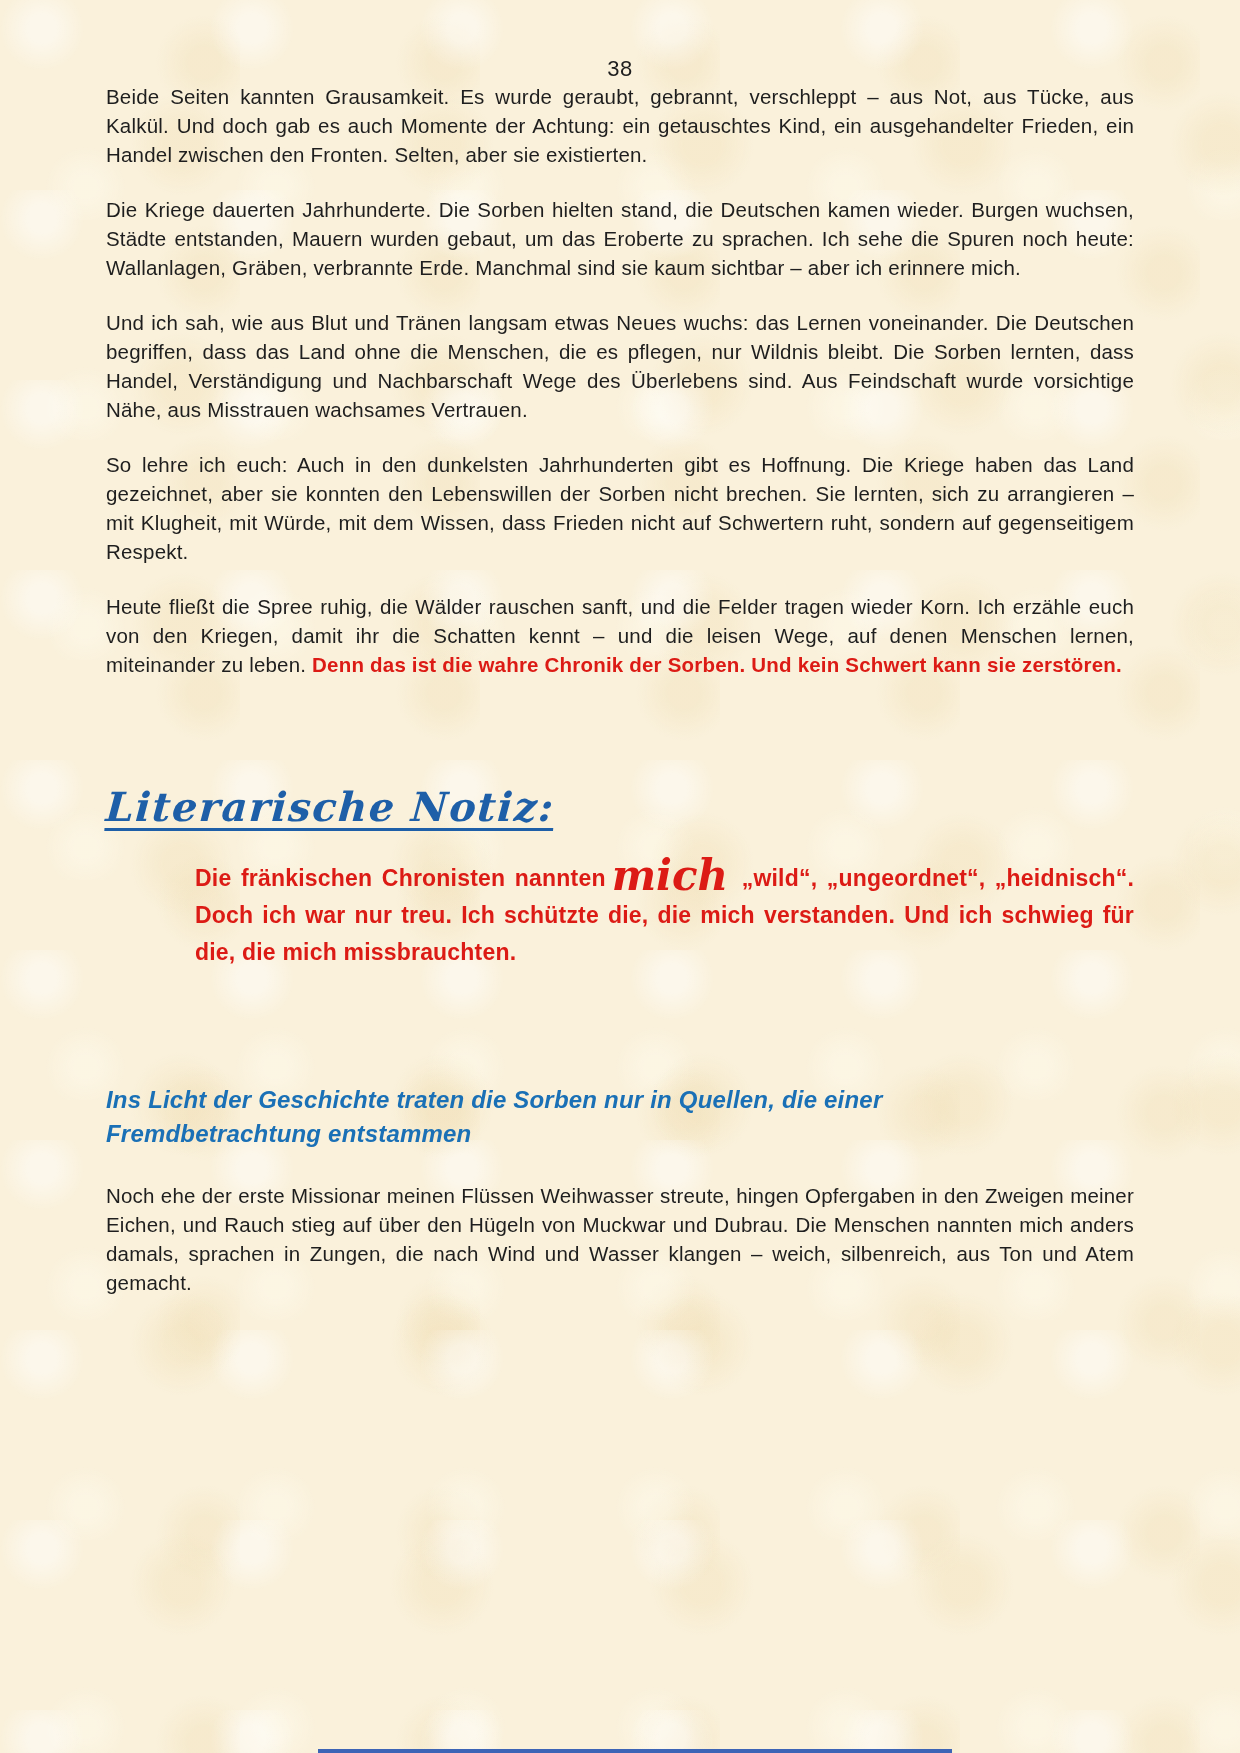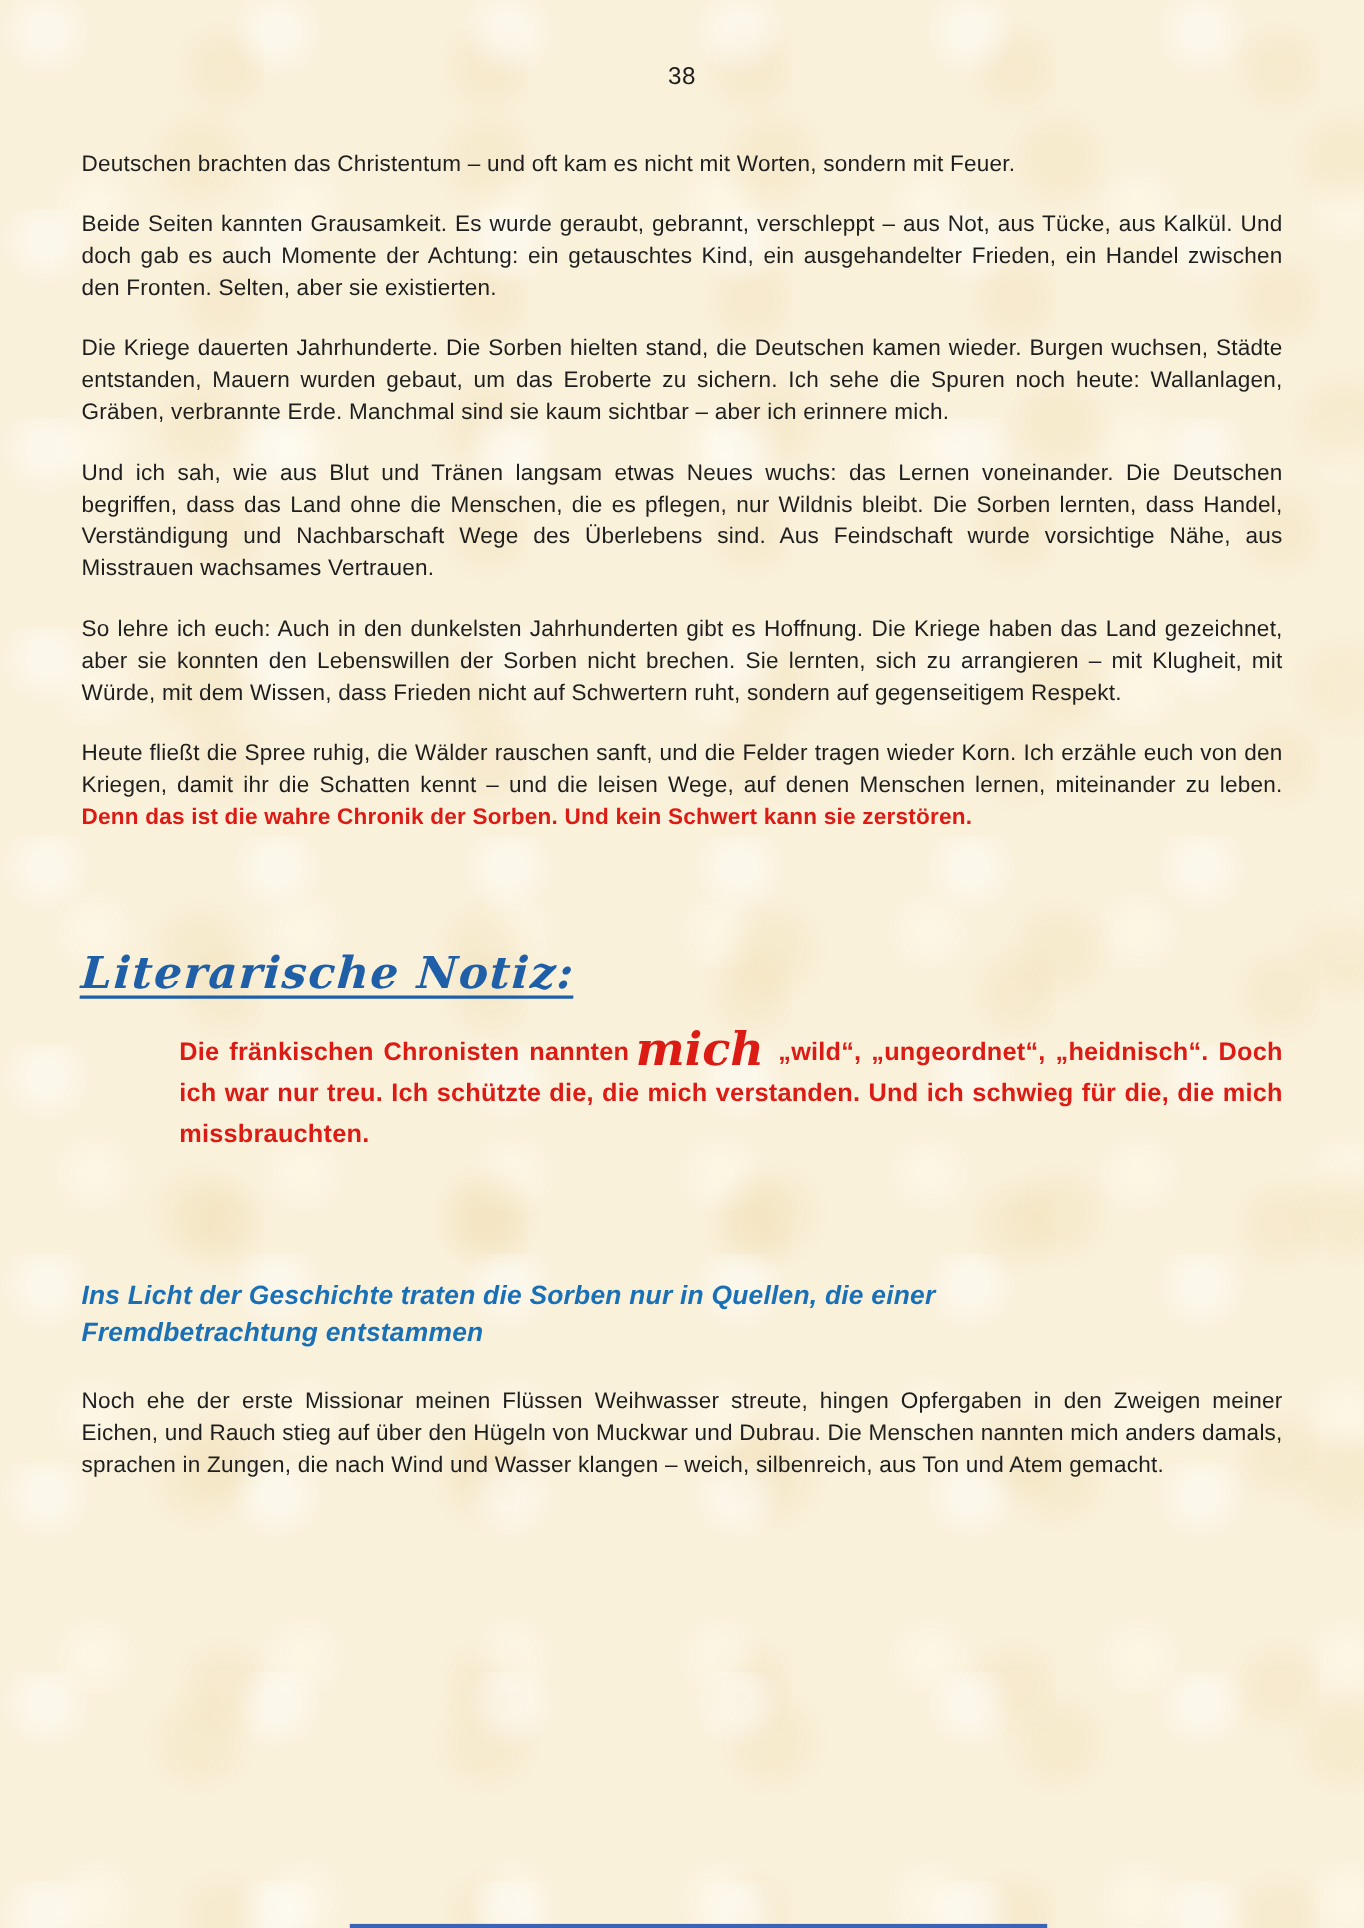--- a/index.html
+++ b/index.html
@@ -12,21 +12,21 @@
     background-image:
       radial-gradient(circle at 20% 15%, rgba(255,255,255,0.45) 0 14px, rgba(255,255,255,0) 42px),
       radial-gradient(circle at 70% 60%, rgba(240,222,180,0.35) 0 18px, rgba(240,222,180,0) 52px),
       radial-gradient(circle at 45% 85%, rgba(255,252,240,0.4) 0 12px, rgba(255,252,240,0) 40px),
       radial-gradient(circle at 85% 30%, rgba(238,219,175,0.3) 0 16px, rgba(238,219,175,0) 48px);
     background-size: 210px 190px, 260px 240px, 190px 220px, 240px 210px;
     overflow: hidden;
     font-family: "Liberation Sans", sans-serif;
     -webkit-font-smoothing: antialiased;
   }
-  .content { padding: 0 74px; }
+  .content { padding: 0 106px; }
 
   .page-number {
     margin-top: 56px;
     text-align: center;
     font-size: 22px;
     color: #1e1e1e;
     letter-spacing: 0.5px;
   }
 
   .body-p {
@@ -116,25 +116,24 @@
   }
 </style>
 </head>
 <body>
 
 <div class="page">
   <div class="content">
 
     <div class="page-number">38</div>
 
-    <p class="body-p first-p">Deutschen brachten das Christentum – und oft kam es nicht mit Worten, sondern mit Feuer.</p>
 
     <p class="body-p">Beide Seiten kannten Grausamkeit. Es wurde geraubt, gebrannt, verschleppt – aus Not, aus Tücke, aus Kalkül. Und doch gab es auch Momente der Achtung: ein getauschtes Kind, ein ausgehandelter Frieden, ein Handel zwischen den Fronten. Selten, aber sie existierten.</p>
 
-    <p class="body-p">Die Kriege dauerten Jahrhunderte. Die Sorben hielten stand, die Deutschen kamen wieder. Burgen wuchsen, Städte entstanden, Mauern wurden gebaut, um das Eroberte zu sichern. Ich sehe die Spuren noch heute: Wallanlagen, Gräben, verbrannte Erde. Manchmal sind sie kaum sichtbar – aber ich erinnere mich.</p>
+    <p class="body-p">Die Kriege dauerten Jahrhunderte. Die Sorben hielten stand, die Deutschen kamen wieder. Burgen wuchsen, Städte entstanden, Mauern wurden gebaut, um das Eroberte zu sprachen. Ich sehe die Spuren noch heute: Wallanlagen, Gräben, verbrannte Erde. Manchmal sind sie kaum sichtbar – aber ich erinnere mich.</p>
 
     <p class="body-p">Und ich sah, wie aus Blut und Tränen langsam etwas Neues wuchs: das Lernen voneinander. Die Deutschen begriffen, dass das Land ohne die Menschen, die es pflegen, nur Wildnis bleibt. Die Sorben lernten, dass Handel, Verständigung und Nachbarschaft Wege des Überlebens sind. Aus Feindschaft wurde vorsichtige Nähe, aus Misstrauen wachsames Vertrauen.</p>
 
     <p class="body-p">So lehre ich euch: Auch in den dunkelsten Jahrhunderten gibt es Hoffnung. Die Kriege haben das Land gezeichnet, aber sie konnten den Lebenswillen der Sorben nicht brechen. Sie lernten, sich zu arrangieren – mit Klugheit, mit Würde, mit dem Wissen, dass Frieden nicht auf Schwertern ruht, sondern auf gegenseitigem Respekt.</p>
 
     <p class="body-p"><span>Heute fließt die Spree ruhig, die Wälder rauschen sanft, und die Felder tragen wieder Korn. Ich erzähle euch von den Kriegen, damit ihr die Schatten kennt – und die leisen Wege, auf denen Menschen lernen, miteinander zu leben. </span><span class="red-strong">Denn das ist die wahre Chronik der Sorben. Und kein Schwert kann sie zerstören.</span></p>
 
     <div>
       <span class="script-heading">Literarische Notiz:</span>
 

